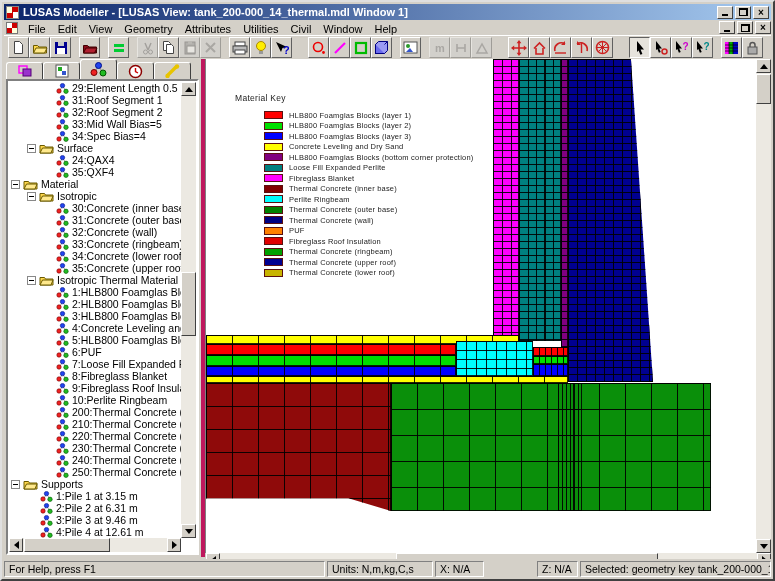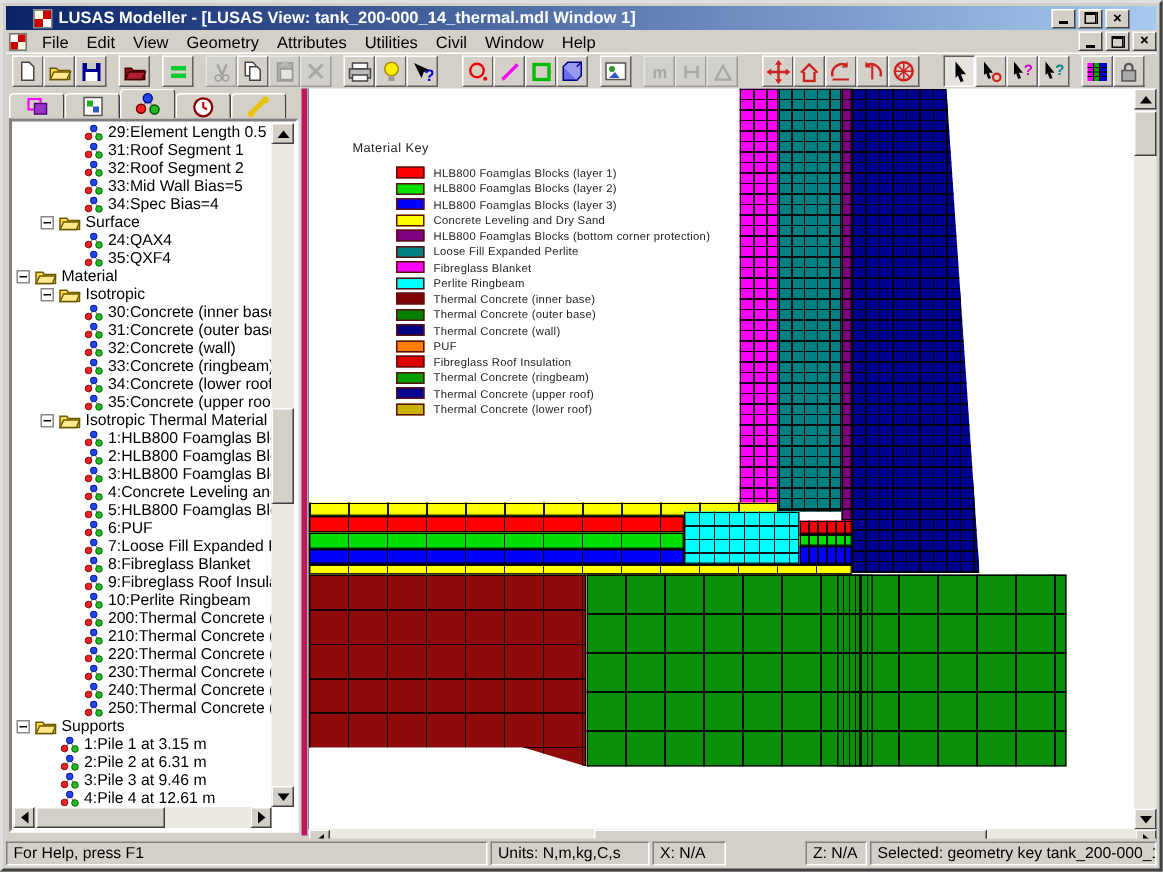--- a/index.html
+++ b/index.html
@@ -1,21 +1,21 @@
 <!DOCTYPE html>
 <html><head>
 <meta charset="utf-8">
 <style>
   html,body{margin:0;padding:0;background:#555;}
   *{box-sizing:border-box;font-family:"Liberation Sans", sans-serif;}
   #app{position:relative;width:775px;height:581px;background:#d4d0c8;overflow:hidden;
        border:2px solid;border-color:#dfdfdf #404040 #404040 #dfdfdf;}
   
   .titlebar{position:absolute;left:2px;top:2px;right:2px;height:16px;
-    background:linear-gradient(to right,#0a246a,#a6caf0);display:flex;align-items:center;padding:0 18px;}
+    background:linear-gradient(to right,#0a246a,#a6caf0);display:flex;align-items:center;padding:0 2px;}
   .title-text{color:#fff;font-size:11px;font-weight:bold;margin-left:4px;white-space:nowrap;overflow:hidden;flex:1;}
   .appicon{width:13px;height:13px;border:1px solid #888;background:
      conic-gradient(#c00 0 25%, #fff 0 50%, #c00 0 75%, #ffd 0);flex:none;}
   .winbtns{display:flex;gap:2px;flex:none;}
   .wbtn{width:16px;height:13px;background:#d4d0c8;border:1px solid;border-color:#fff #404040 #404040 #fff;
     display:flex;align-items:center;justify-content:center;font-size:9px;line-height:9px;color:#000;position:relative;}
   .g-min{width:6px;height:2px;background:#000;margin-top:6px;}
   .g-close{font-weight:bold;font-size:10px;}
   .g-restore{width:9px;height:8px;position:relative;}
   .g-restore:before{content:"";position:absolute;right:0;top:0;width:6px;height:5px;border:1px solid #000;border-top-width:2px;}
@@ -896,26 +896,26 @@
               </div>
               <div class="lrow">
                 <span class="lswatch" style="background: rgb(0, 128, 128);"></span>
                 <span class="llabel">Loose Fill Expanded Perlite</span>
               </div>
               <div class="lrow">
                 <span class="lswatch" style="background: rgb(255, 0, 255);"></span>
                 <span class="llabel">Fibreglass Blanket</span>
               </div>
               <div class="lrow">
+                <span class="lswatch" style="background: rgb(128, 0, 0);"></span>
+                <span class="llabel">Thermal Concrete (inner base)</span>
+              </div>
+              <div class="lrow">
                 <span class="lswatch" style="background: rgb(0, 255, 255);"></span>
                 <span class="llabel">Perlite Ringbeam</span>
-              </div>
-              <div class="lrow">
-                <span class="lswatch" style="background: rgb(128, 0, 0);"></span>
-                <span class="llabel">Thermal Concrete (inner base)</span>
               </div>
               <div class="lrow">
                 <span class="lswatch" style="background: rgb(0, 128, 0);"></span>
                 <span class="llabel">Thermal Concrete (outer base)</span>
               </div>
               <div class="lrow">
                 <span class="lswatch" style="background: rgb(0, 0, 128);"></span>
                 <span class="llabel">Thermal Concrete (wall)</span>
               </div>
               <div class="lrow">

